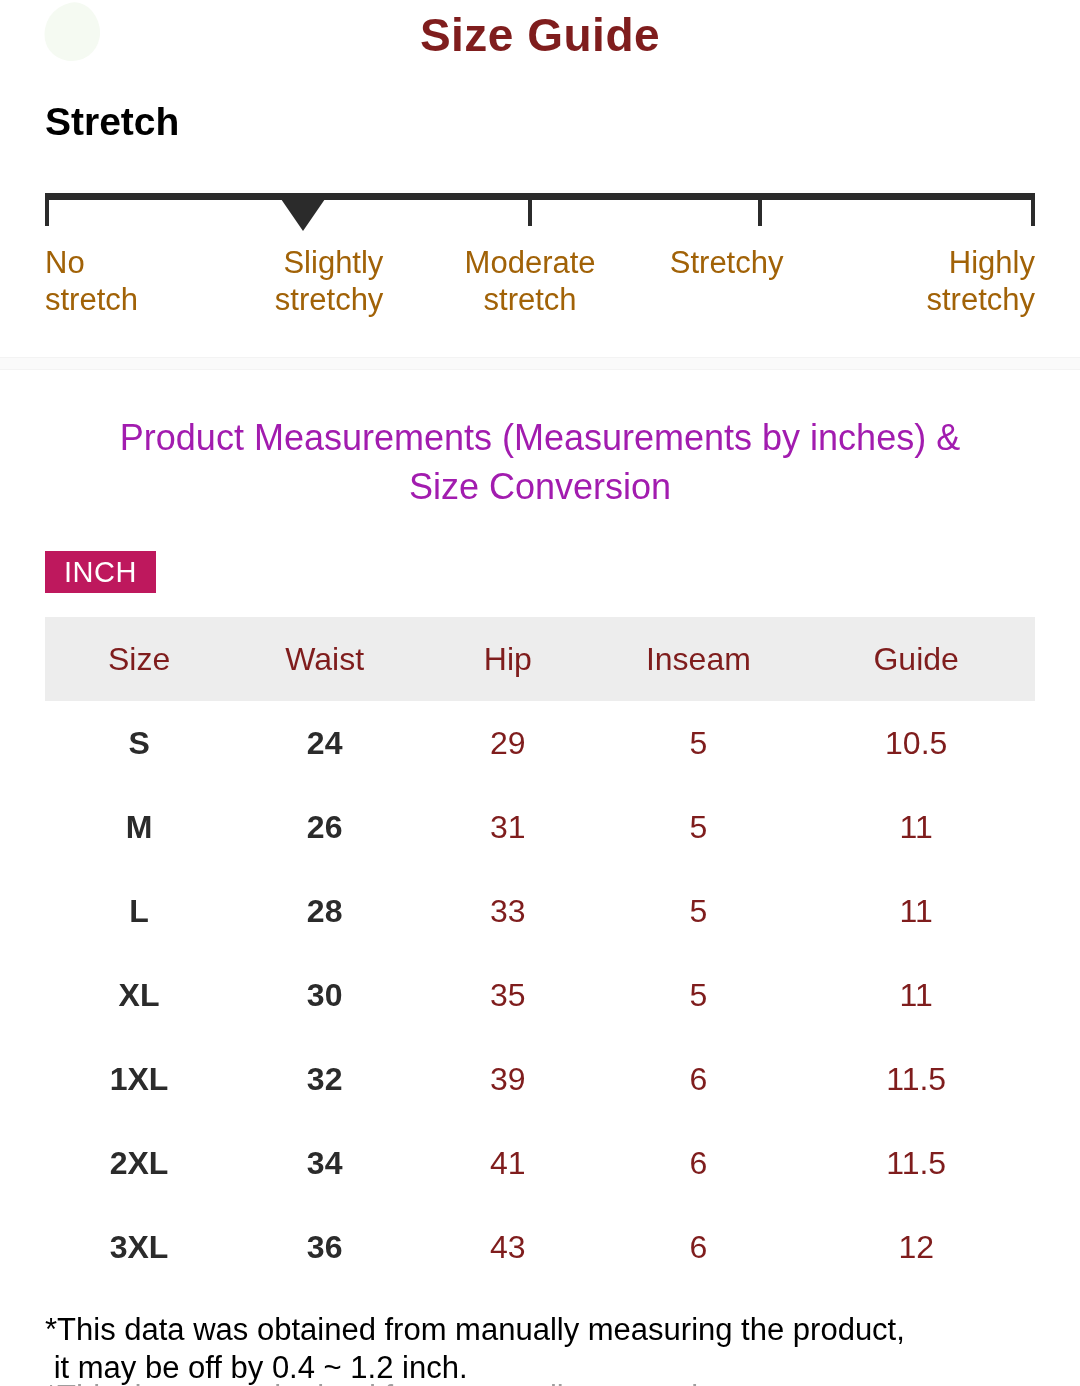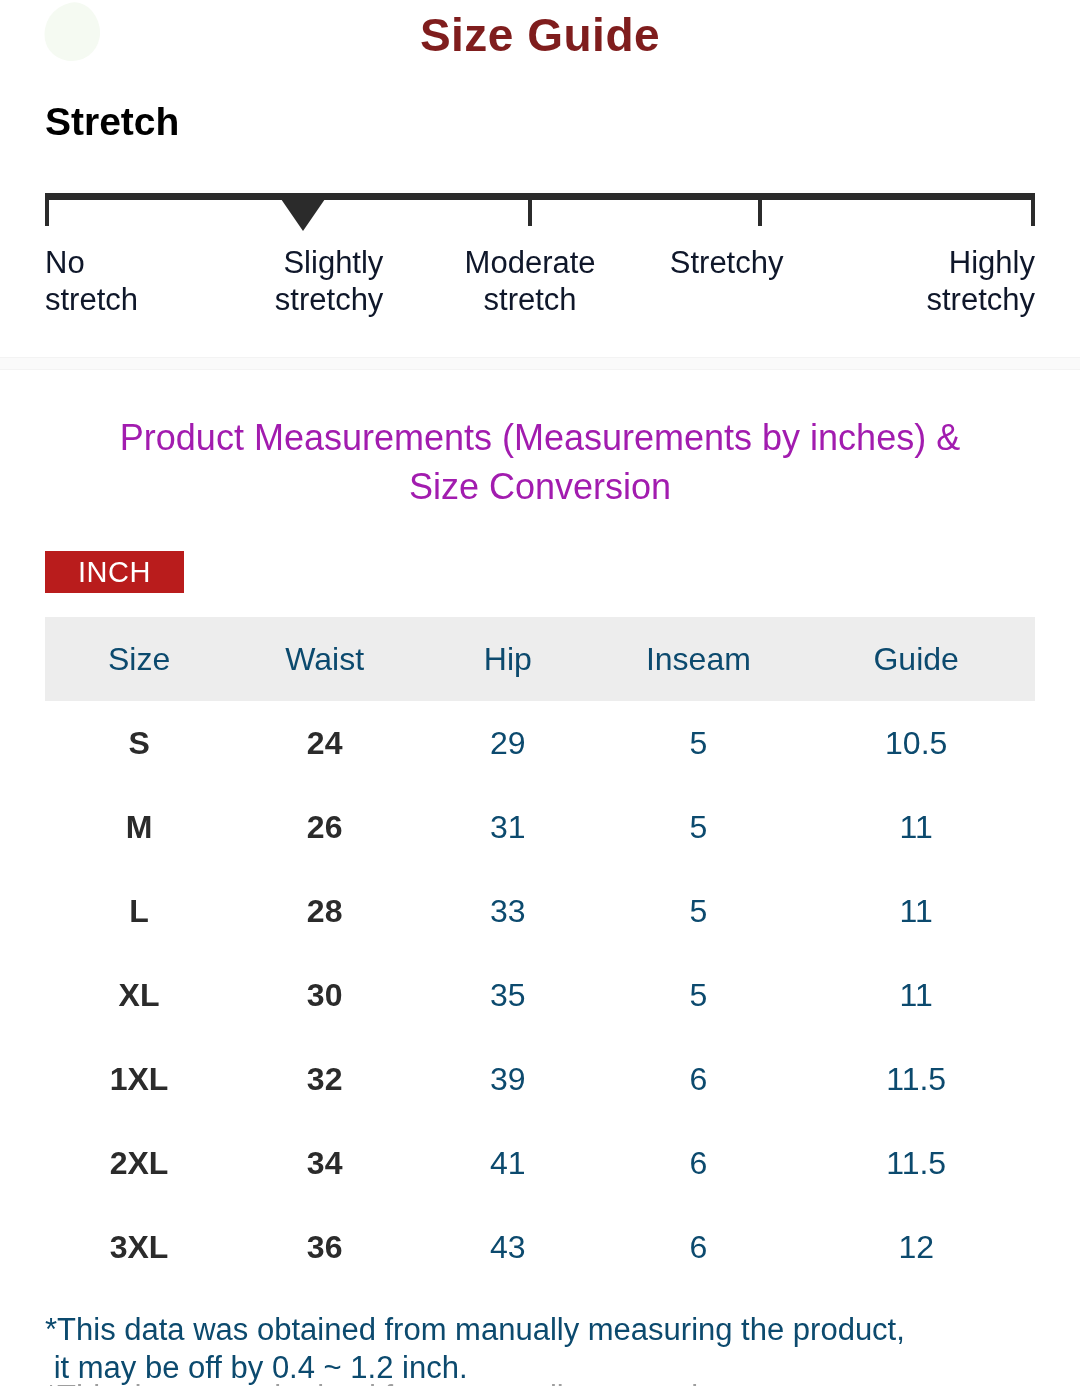--- a/index.html
+++ b/index.html
@@ -50,21 +50,21 @@
   .tick-end   { right: 0; }
   .indicator-triangle {
     position: absolute; top: 6px; left: calc(26.1% - 22px);
     width: 0; height: 0;
     border-left: 22px solid transparent;
     border-right: 22px solid transparent;
     border-top: 32px solid #2b2b2b;
   }
   .scale-label {
     position: absolute; top: 51px;
-    font-size: 31px; line-height: 37px; color: #0f172a;
+    font-size: 31px; line-height: 37px; color: #a16207;
   }
   .scale-label-0 { left: 0; width: 140px; text-align: left; }
   .scale-label-1 { left: calc(26.1% - 80px);  width: 160px; text-align: right; }
   .scale-label-2 { left: calc(49% - 90px);    width: 180px; text-align: center; }
   .scale-label-3 { left: calc(72.2% - 90px);  width: 180px; }
   .scale-label-4 { right: 0; width: 140px; text-align: right; }
 
   .section-divider {
     position: absolute; top: 357px; left: 0; width: 100%; height: 13px;
     background: #fafafa;
@@ -75,46 +75,46 @@
   .measure-heading {
     position: absolute; top: 413px; left: 50%;
     transform: translateX(-50%);
     width: 850px;
     text-align: center;
     font-size: 36px; line-height: 49px; font-weight: 400; color: #a21caf;
   }
 
   .unit-badge {
     position: absolute; top: 551px; left: 45px;
-    background: #b91c1c; color: #ffffff;
+    background: #be185d; color: #ffffff;
     font-size: 29px; line-height: 42px;
-    padding: 0 33px;
+    padding: 0 19px;
     letter-spacing: 0.5px;
   }
 
   
   .size-table {
     position: absolute; top: 617px; left: 45px; width: 990px;
   }
   .t-row { display: flex; width: 100%; height: 84px; }
   .t-head { background: #ededed; }
   .t-cell {
     text-align: center;
     line-height: 84px;
-    font-size: 32px; color: #0c4a6e;
+    font-size: 32px; color: #7f1d1d;
     overflow: hidden;
   }
   .c0 { width: 19%; }  .c1 { width: 18.5%; }  .c2 { width: 18.5%; }
   .c3 { width: 20%; }  .c4 { width: 24%; }
   .t-body .c0, .t-body .c1 { font-weight: 700; color: #2b2b2b; }
 
   
   .footnote {
     position: absolute; top: 1311px; left: 45px; width: 990px;
-    font-size: 31px; line-height: 38px; color: #0c4a6e;
+    font-size: 31px; line-height: 38px; color: #000000;
     white-space: pre-wrap;
   }
   .footnote-clipped {
     position: absolute; top: 1378px; left: 45px; width: 990px;
     font-size: 31px; line-height: 38px; color: #9e9e9e;
     white-space: pre;
   }
 </style>
 </head>
 <body>

